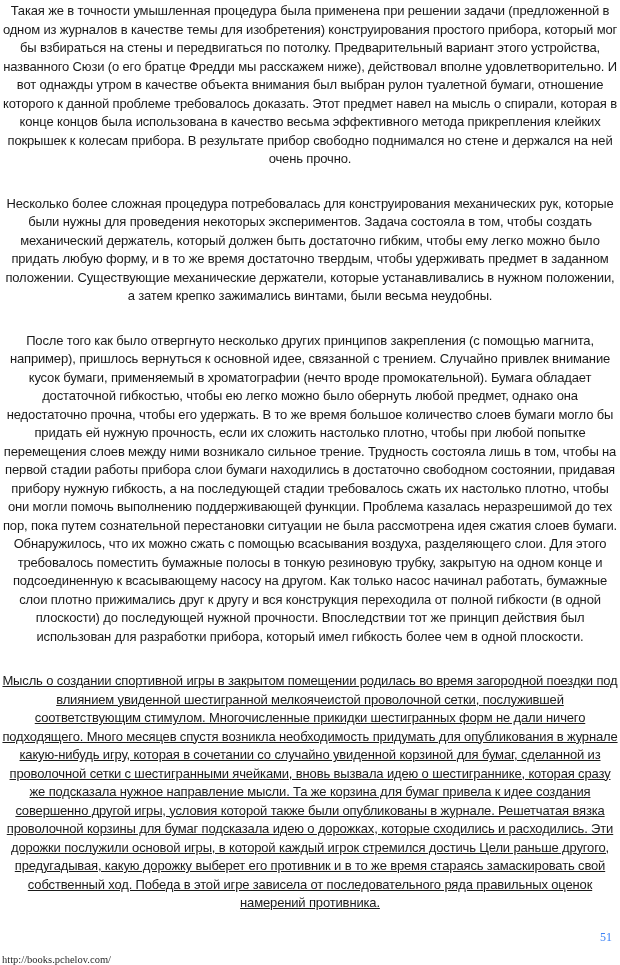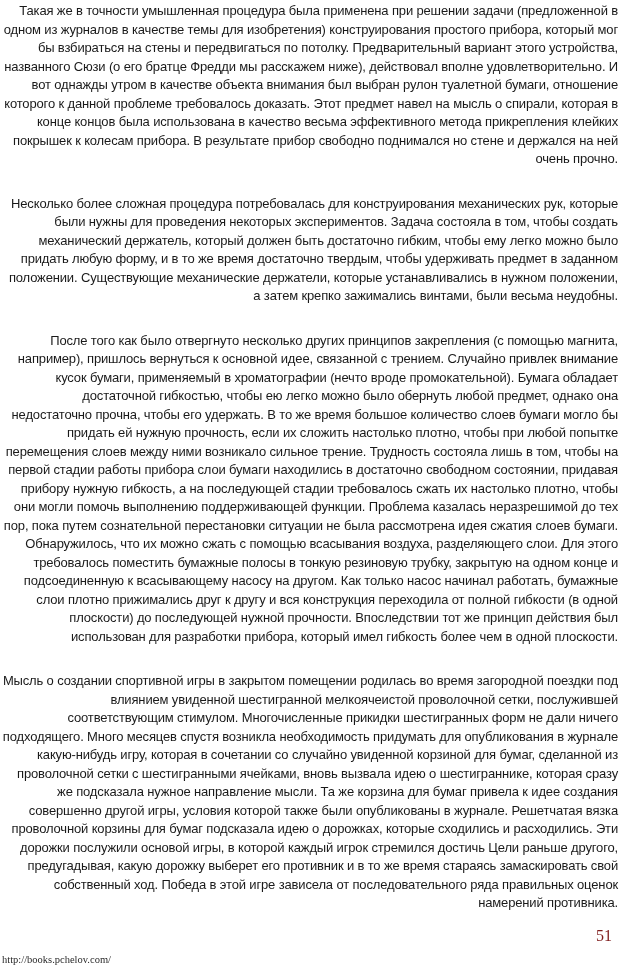--- a/index.html
+++ b/index.html
@@ -17,35 +17,36 @@
   }
   .document-text {
     position: absolute;
     top: 2px;
     left: 2px;
     width: 616px;
     color: #1a1a1a;
     font-size: 13px;
     line-height: 18.5px;
     letter-spacing: -0.15px;
-    text-align: right;
+    text-align: center;
   }
   .document-text p {
     margin: 0 0 26px 0;
   }
   .document-text p:last-child {
     margin-bottom: 0;
+    text-decoration: underline;
   }
   .page-number {
     position: absolute;
     right: 8px;
     bottom: 20px;
     font-family: "Liberation Serif", "DejaVu Serif", serif;
-    font-size: 16px;
-    color: #7f1d1d;
+    font-size: 12px;
+    color: #3b82f6;
   }
   .footer-url {
     position: absolute;
     left: 2px;
     bottom: 0;
     font-family: "Liberation Serif", "DejaVu Serif", serif;
     font-size: 10.5px;
     color: #2a2a2a;
   }
 </style>

